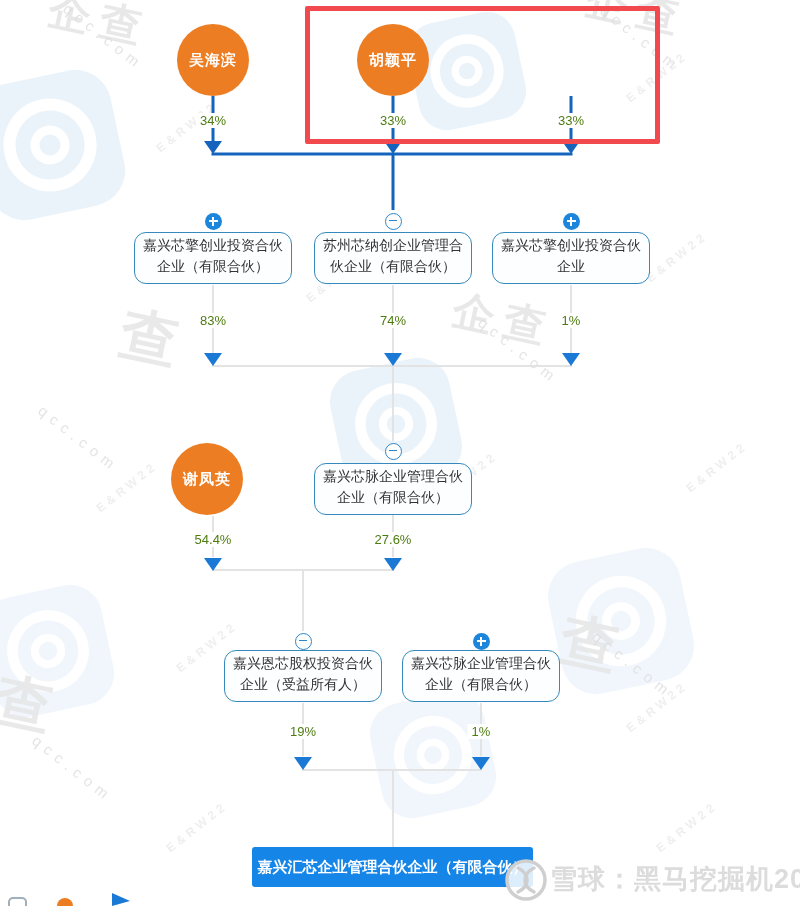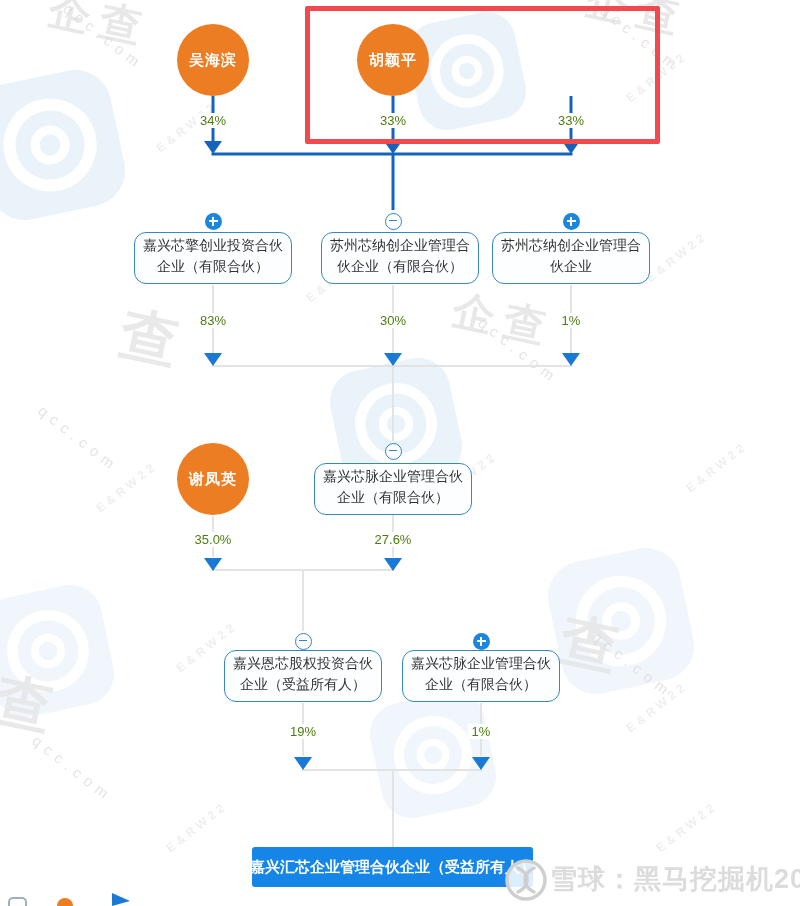--- a/index.html
+++ b/index.html
@@ -167,53 +167,53 @@
   <span class="pct" style="left:571px;top:113px">33%</span>
 
   <div class="red-frame"></div>
 
   <div class="icon-plus" style="left:204.5px;top:212.5px"></div>
   <div class="icon-minus" style="left:384.5px;top:212.5px"></div>
   <div class="icon-plus" style="left:562.5px;top:212.5px"></div>
   <div class="node-box" style="left:134px;top:232px">
     <span>嘉兴芯擎创业投资合伙企业（有限合伙）</span>
   </div>
-  <div class="node-box" style="left:321px;top:232px">
+  <div class="node-box" style="left:314px;top:232px">
     <span>苏州芯纳创企业管理合伙企业（有限合伙）</span>
   </div>
   <div class="node-box" style="left:492px;top:232px">
-    <span>苏州芯纳创企业管理合伙企业</span>
+    <span>嘉兴芯擎创业投资合伙企业</span>
   </div>
   <span class="pct" style="left:213px;top:313px">83%</span>
-  <span class="pct" style="left:393px;top:313px">30%</span>
+  <span class="pct" style="left:393px;top:313px">74%</span>
   <span class="pct" style="left:571px;top:313px">1%</span>
 
-  <div class="circle" style="left:177px;top:443px">
+  <div class="circle" style="left:171px;top:443px">
     <span>谢凤英</span>
   </div>
   <div class="icon-minus" style="left:384.5px;top:442.5px"></div>
   <div class="node-box" style="left:314px;top:463px">
     <span>嘉兴芯脉企业管理合伙企业（有限合伙）</span>
   </div>
-  <span class="pct" style="left:213px;top:532px">35.0%</span>
+  <span class="pct" style="left:213px;top:532px">54.4%</span>
   <span class="pct" style="left:393px;top:532px">27.6%</span>
 
   <div class="icon-minus" style="left:294.5px;top:632.5px"></div>
   <div class="icon-plus" style="left:472.5px;top:632.5px"></div>
   <div class="node-box" style="left:224px;top:650px">
     <span>嘉兴恩芯股权投资合伙企业（受益所有人）</span>
   </div>
   <div class="node-box" style="left:402px;top:650px">
     <span>嘉兴芯脉企业管理合伙企业（有限合伙）</span>
   </div>
   <span class="pct" style="left:303px;top:724px">19%</span>
   <span class="pct" style="left:481px;top:724px">1%</span>
 
   <div class="target-box">
-    <span>嘉兴汇芯企业管理合伙企业（受益所有人）</span>
+    <span>嘉兴汇芯企业管理合伙企业（有限合伙）</span>
   </div>
 
   <svg class="xueqiu" width="46" height="46" viewBox="0 0 46 46">
     <circle cx="23" cy="23" r="19" fill="rgba(255,255,255,0.85)" stroke="#CFCFCF" stroke-width="3.5"></circle>
     <path d="M15,11 C27,17 27,29 15,35" fill="none" stroke="#CFCFCF" stroke-width="3.5" stroke-linecap="round"></path>
     <path d="M31,11 C19,17 19,29 31,35" fill="none" stroke="#CFCFCF" stroke-width="3.5" stroke-linecap="round"></path>
   </svg>
   <div class="credit">雪球：黑马挖掘机2024</div>
 
 </div>

